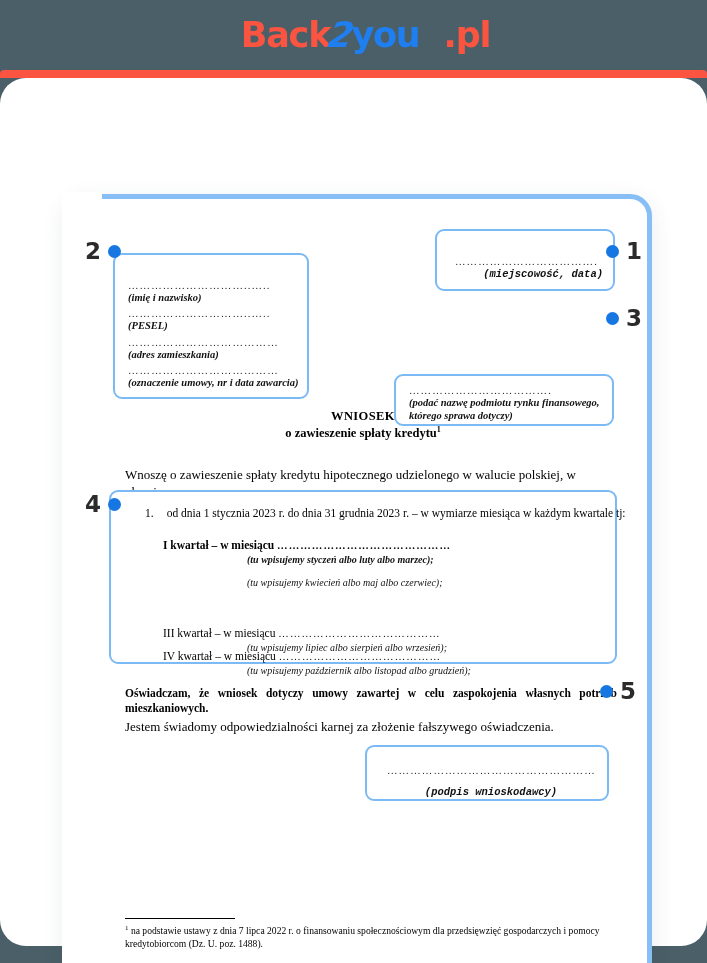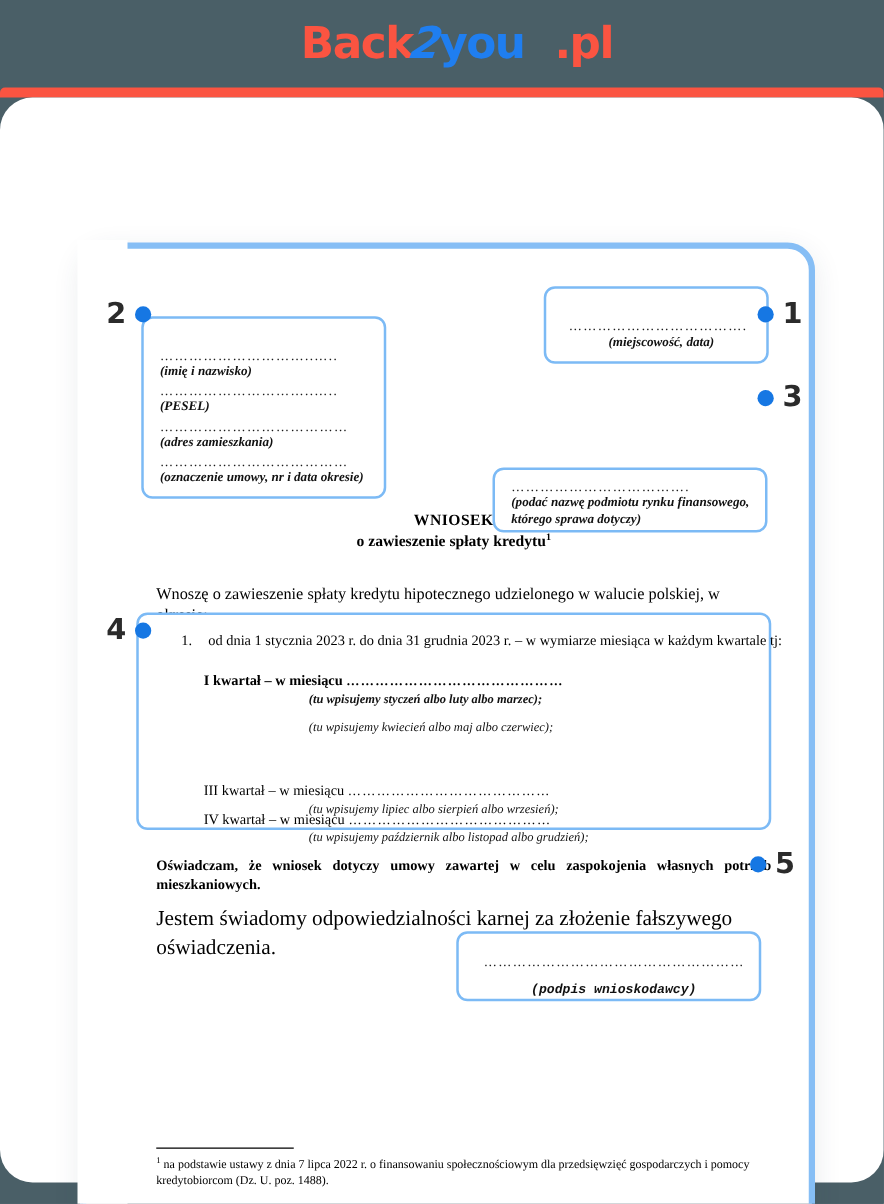--- a/index.html
+++ b/index.html
@@ -209,24 +209,24 @@
     width: 492px;
   }
   .decl-bold {
     font-size: 11.5px;
     font-weight: 700;
     color: #000;
     line-height: 1.32;
     text-align: justify;
   }
   .decl-plain {
-    font-size: 17px;
+    font-size: 13px;
     color: #000;
     line-height: 1.32;
-    margin-top: 8px;
+    margin-top: 2px;
   }
 
   .footnote {
     position: absolute;
     left: 61px; top: 840px;
     width: 480px;
   }
   .fn-rule {
     width: 110px; height: 1px;
     background: #000;
@@ -256,41 +256,41 @@
   <div class="accent-bar"></div>
 
   <div class="sheet">
 
     <div class="doc">
       <div class="page">
 
         <div class="fbox inner-pad" style="left:366px; top:30px; width:180px; height:62px;">
           <div style="position:absolute; left:18px; top:25px; right:10px;">
             <span class="dots">……………………………….</span>
-            <div class="cap" style="text-align:center; margin-top:1px;">(miejscowość, data)</div>
+            <div class="cap" style="text-align:right; margin-top:1px;font-family:Liberation Mono, monospace;">(miejscowość, data)</div>
           </div>
         </div>
 
         <div class="fbox" style="left:44px; top:54px; width:196px; height:146px;">
           <div style="position:absolute; left:13px; top:25px; right:8px;">
             <div style="margin-bottom:4px;">
               <span class="dots">…………………………..…..</span>
               <div class="cap">(imię i nazwisko)</div>
             </div>
             <div style="margin-bottom:4px;">
               <span class="dots">…………………………..…..</span>
               <div class="cap">(PESEL)</div>
             </div>
             <div style="margin-bottom:4px;">
               <span class="dots">…………………………………</span>
               <div class="cap">(adres zamieszkania)</div>
             </div>
             <div>
               <span class="dots">…………………………………</span>
-              <div class="cap">(oznaczenie umowy, nr i data okresie)</div>
+              <div class="cap">(oznaczenie umowy, nr i data zawarcia)</div>
             </div>
           </div>
         </div>
 
         <div class="fbox" style="left:325px; top:175px; width:220px; height:52px;">
           <div style="position:absolute; left:13px; top:9px; right:8px;">
             <span class="dots">……………………………….</span>
             <div class="cap">(podać nazwę podmiotu rynku finansowego,</div>
             <div class="cap">którego sprawa dotyczy)</div>
           </div>

